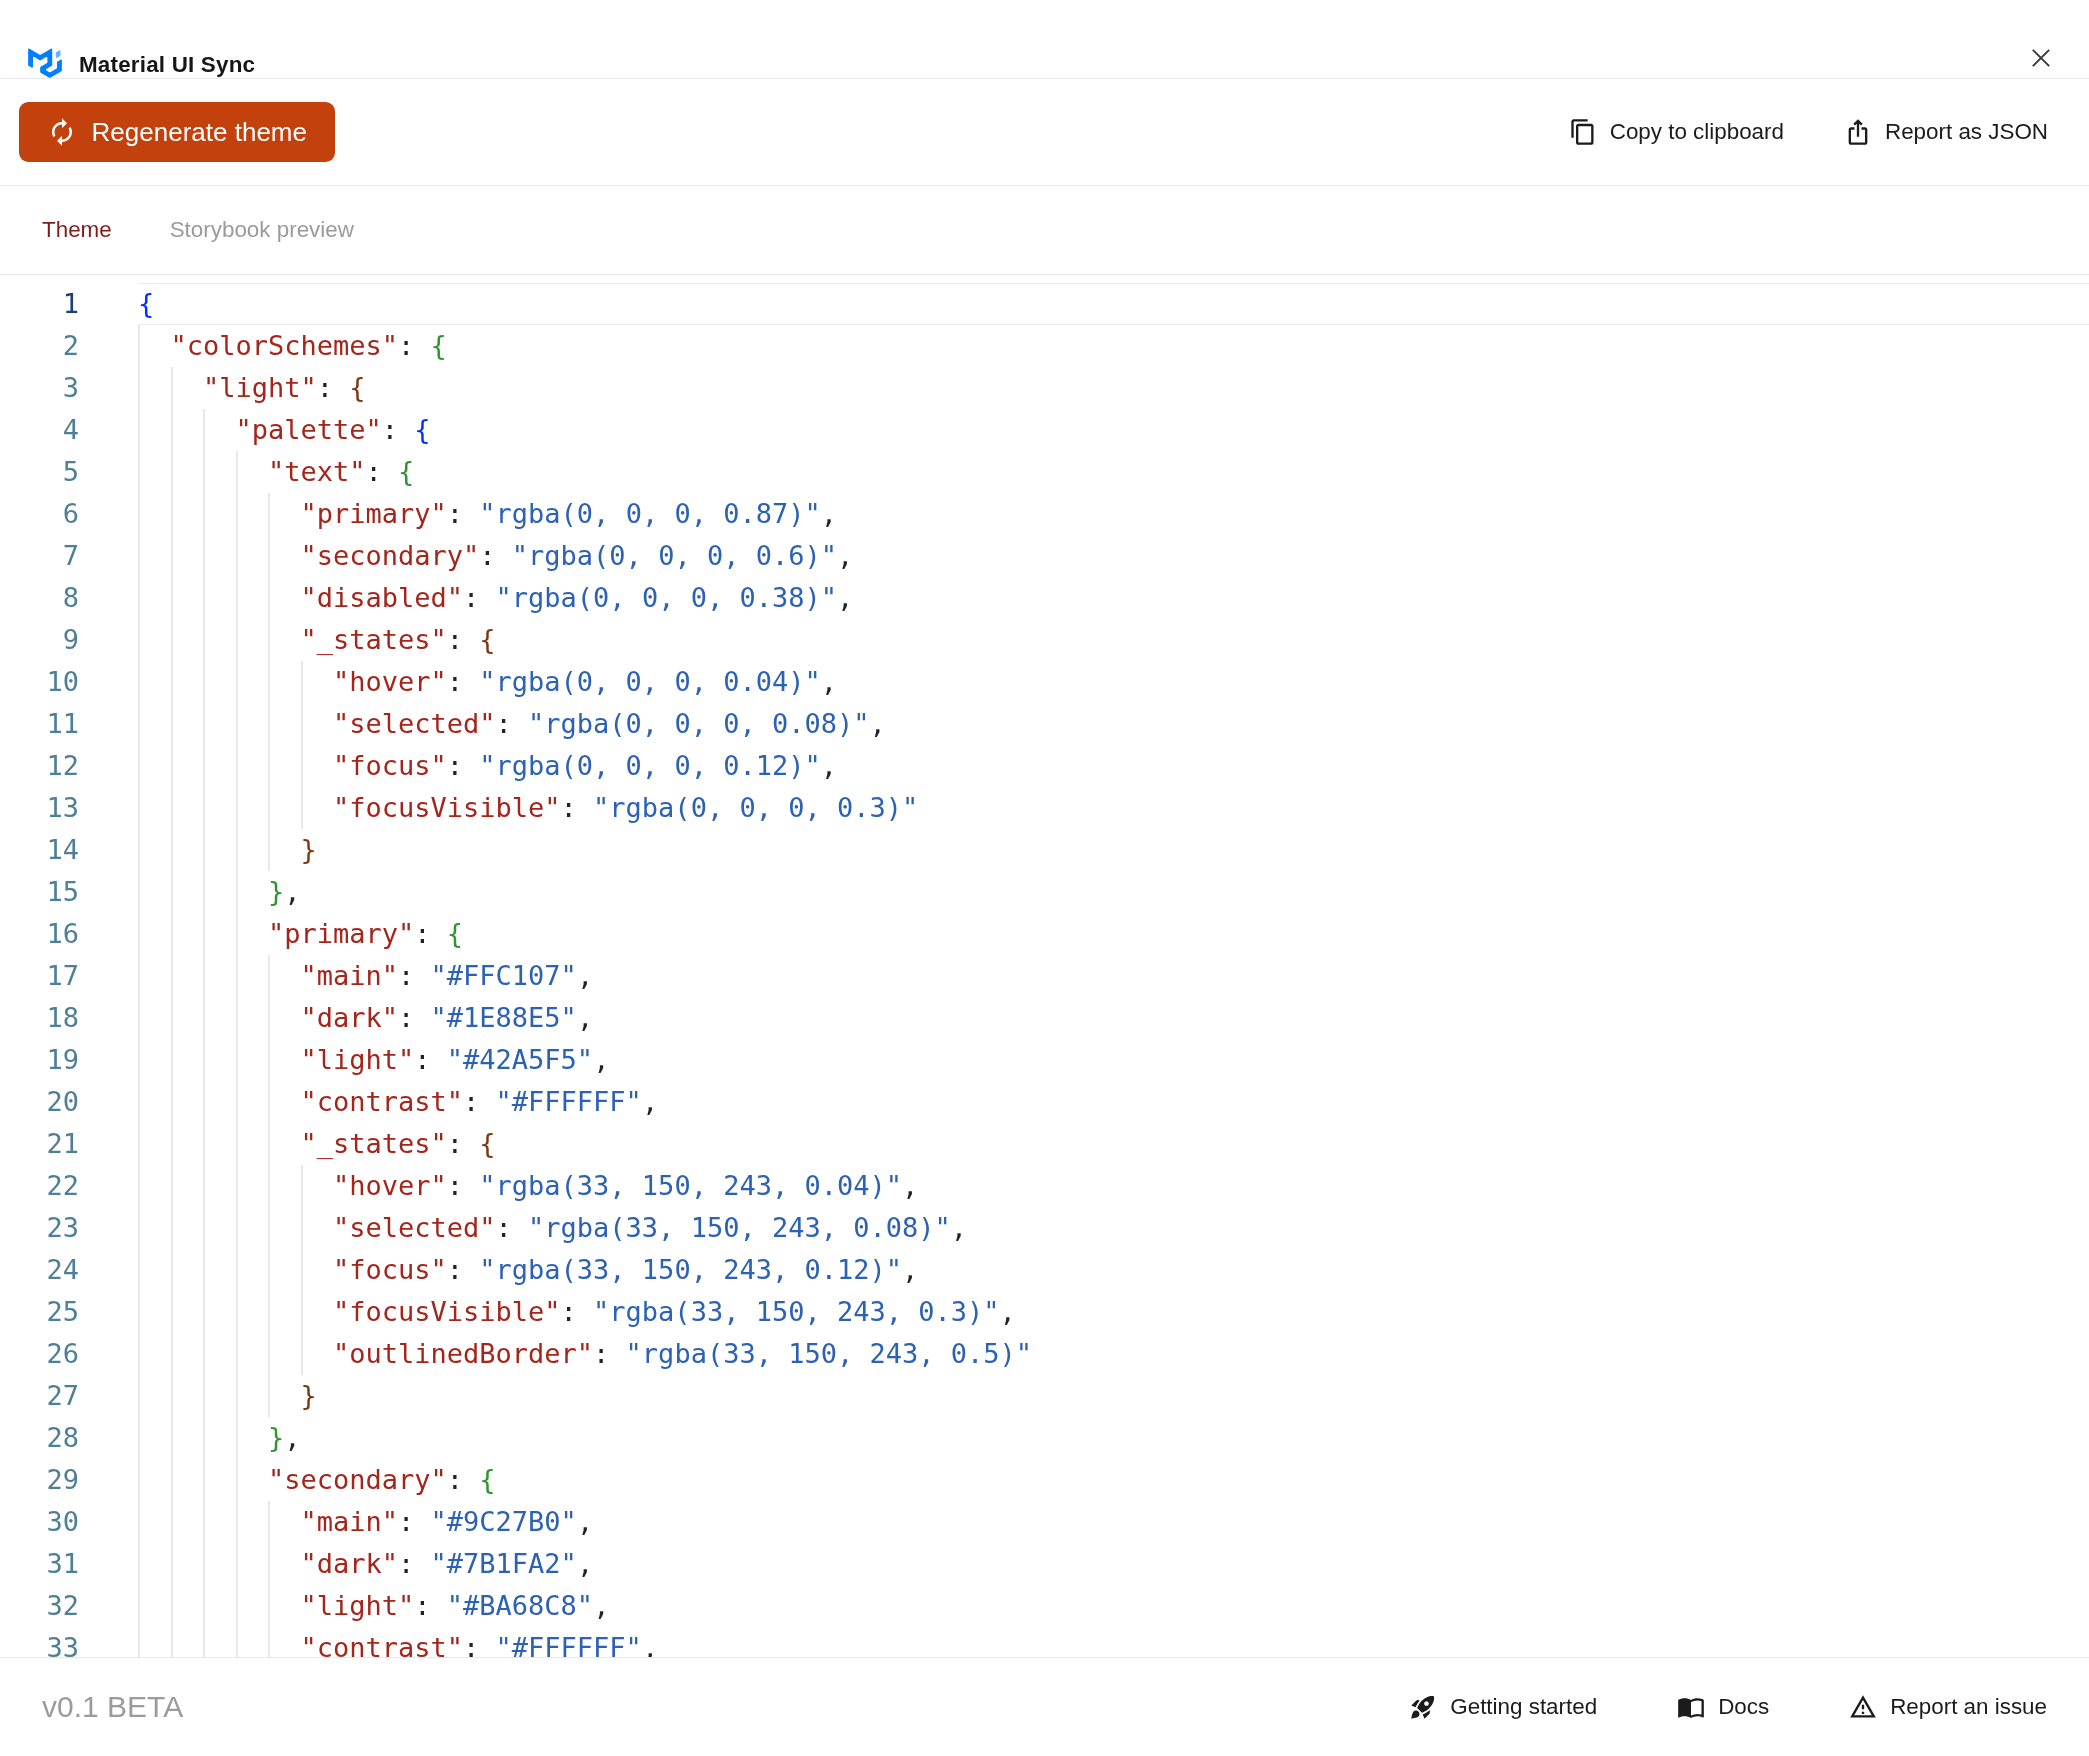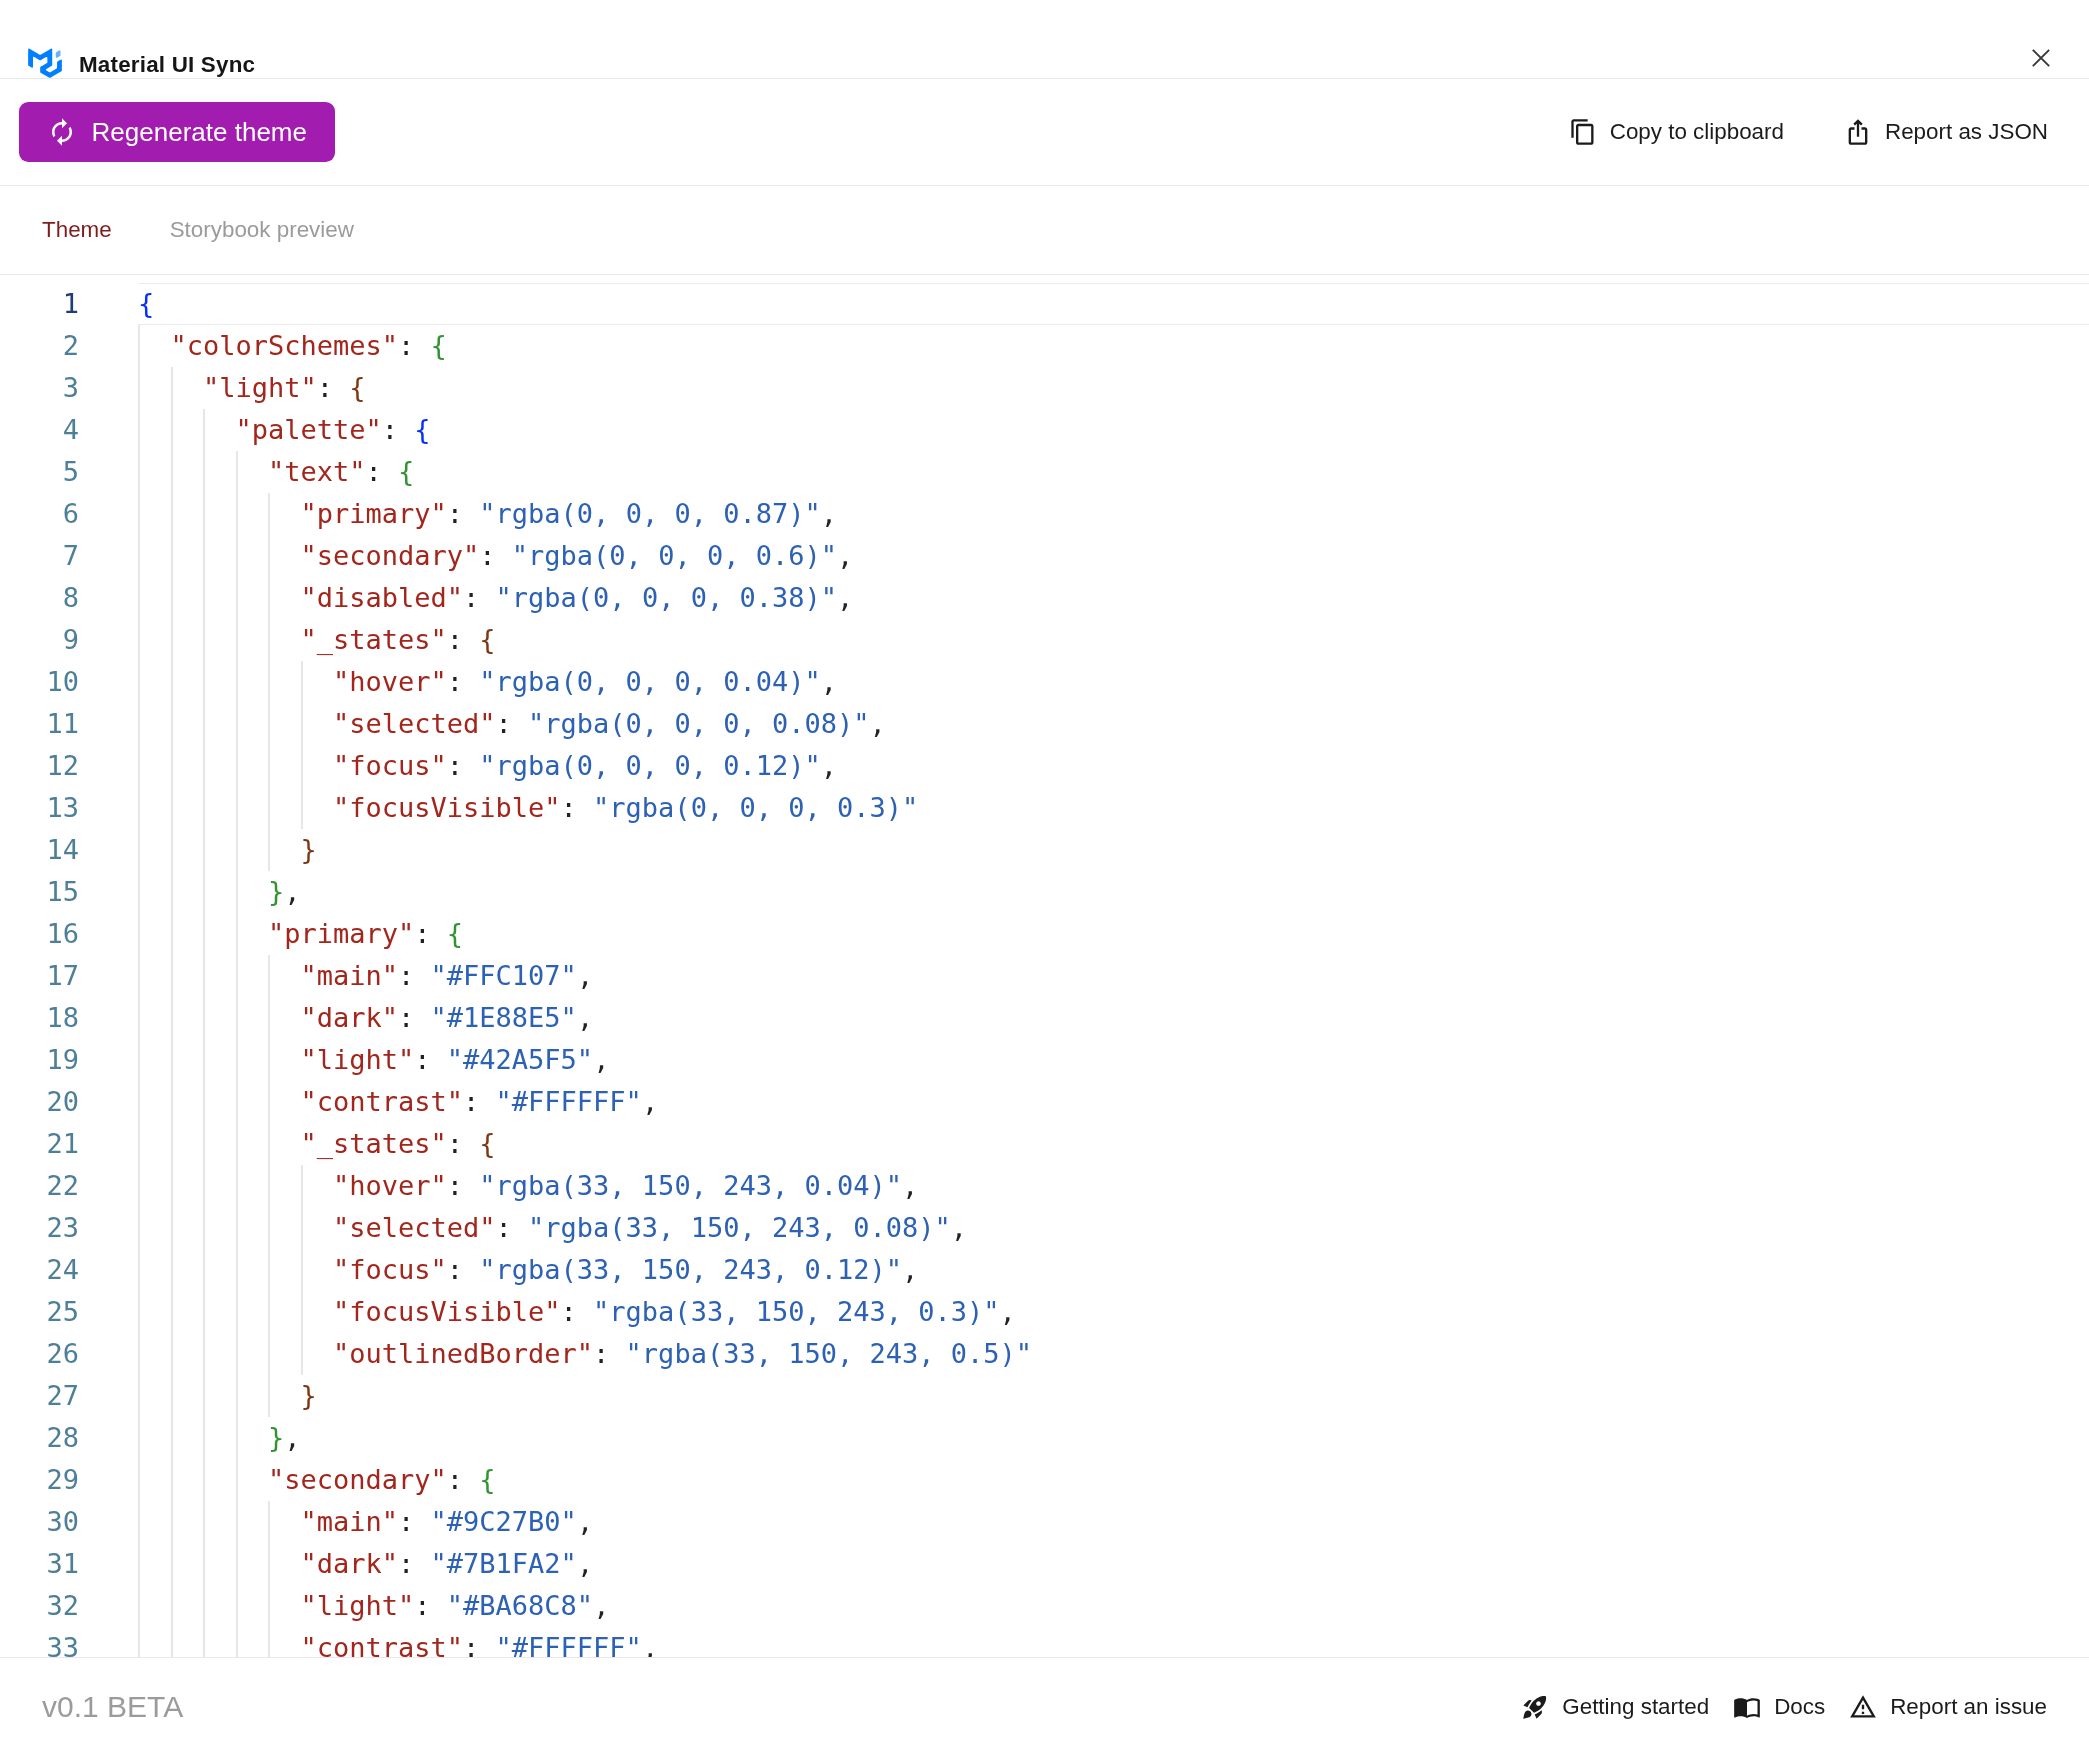--- a/index.html
+++ b/index.html
@@ -6,21 +6,21 @@
   body{width:2089px;height:1756px;overflow:hidden;font-family:"Liberation Sans",sans-serif;color:#1b1b1b;}
   .app{display:flex;flex-direction:column;width:100%;height:100%;}
 
   
   .hdr{height:79px;flex:0 0 79px;display:flex;align-items:flex-end;gap:17px;padding:0 28px;border-bottom:0.9px solid #e9e9e9;box-sizing:border-box;}
   .hdr-title{font-size:22.4px;font-weight:700;color:#161616;letter-spacing:0.2px;}
   .icon-btn{margin-left:auto;background:none;border:none;padding:5.6px;cursor:pointer;display:flex;align-items:center;}
 
   
   .tbar{height:107px;flex:0 0 107px;display:flex;align-items:center;padding:0 41px 0 18.6px;border-bottom:0.9px solid #e9e9e9;box-sizing:border-box;}
-  .btn-regen{display:flex;align-items:center;gap:15px;height:60px;padding:0 28px;background:#a21caf;color:#fff;border:none;border-radius:9.3px;font-family:"Liberation Sans",sans-serif;font-size:26px;font-weight:500;cursor:pointer;}
+  .btn-regen{display:flex;align-items:center;gap:15px;height:60px;padding:0 28px;background:#c2410c;color:#fff;border:none;border-radius:9.3px;font-family:"Liberation Sans",sans-serif;font-size:26px;font-weight:500;cursor:pointer;}
   .tbar-right{margin-left:auto;display:flex;align-items:center;gap:60px;}
   .tool-btn{display:flex;align-items:center;gap:13px;background:none;border:none;padding:0;font-family:"Liberation Sans",sans-serif;font-size:22.4px;color:#1b1b1b;cursor:pointer;}
 
   
   .tabs{height:89px;flex:0 0 89px;display:flex;align-items:center;gap:58px;padding:0 42px;border-bottom:0.9px solid #e9e9e9;box-sizing:border-box;}
   .tab{background:none;border:none;padding:0;font-family:"Liberation Sans",sans-serif;font-size:22.4px;cursor:pointer;color:#9b9b9b;font-weight:400;}
   .tab.active{color:#7f1d1d;font-weight:400;}
 
   
   .editor{flex:1 1 auto;overflow:hidden;padding-top:7.5px;font-family:"DejaVu Sans Mono",monospace;font-size:27px;line-height:42px;white-space:pre;}
@@ -33,21 +33,21 @@
   .tk-key{color:#a3261d;}
   .tk-val{color:#2c61b4;}
   .tk-pun{color:#1f2328;}
   .tk-b1{color:#0431fa;}
   .tk-b2{color:#319331;}
   .tk-b3{color:#7b3814;}
 
   
   .ftr{height:99px;flex:0 0 99px;display:flex;align-items:center;padding:0 42px;border-top:0.9px solid #e9e9e9;box-sizing:border-box;}
   .ver{color:#9b9b9b;font-size:30px;}
-  .flinks{margin-left:auto;display:flex;align-items:center;gap:24px;}
+  .flinks{margin-left:auto;display:flex;align-items:center;gap:80px;}
   .flink{display:flex;align-items:center;gap:13px;background:none;border:none;padding:0;font-family:"Liberation Sans",sans-serif;font-size:22.4px;color:#1b1b1b;cursor:pointer;}
   svg{display:block;}
 </style>
 </head>
 <body>
 
 <div class="app">
 
   <div class="hdr">
     <span>

